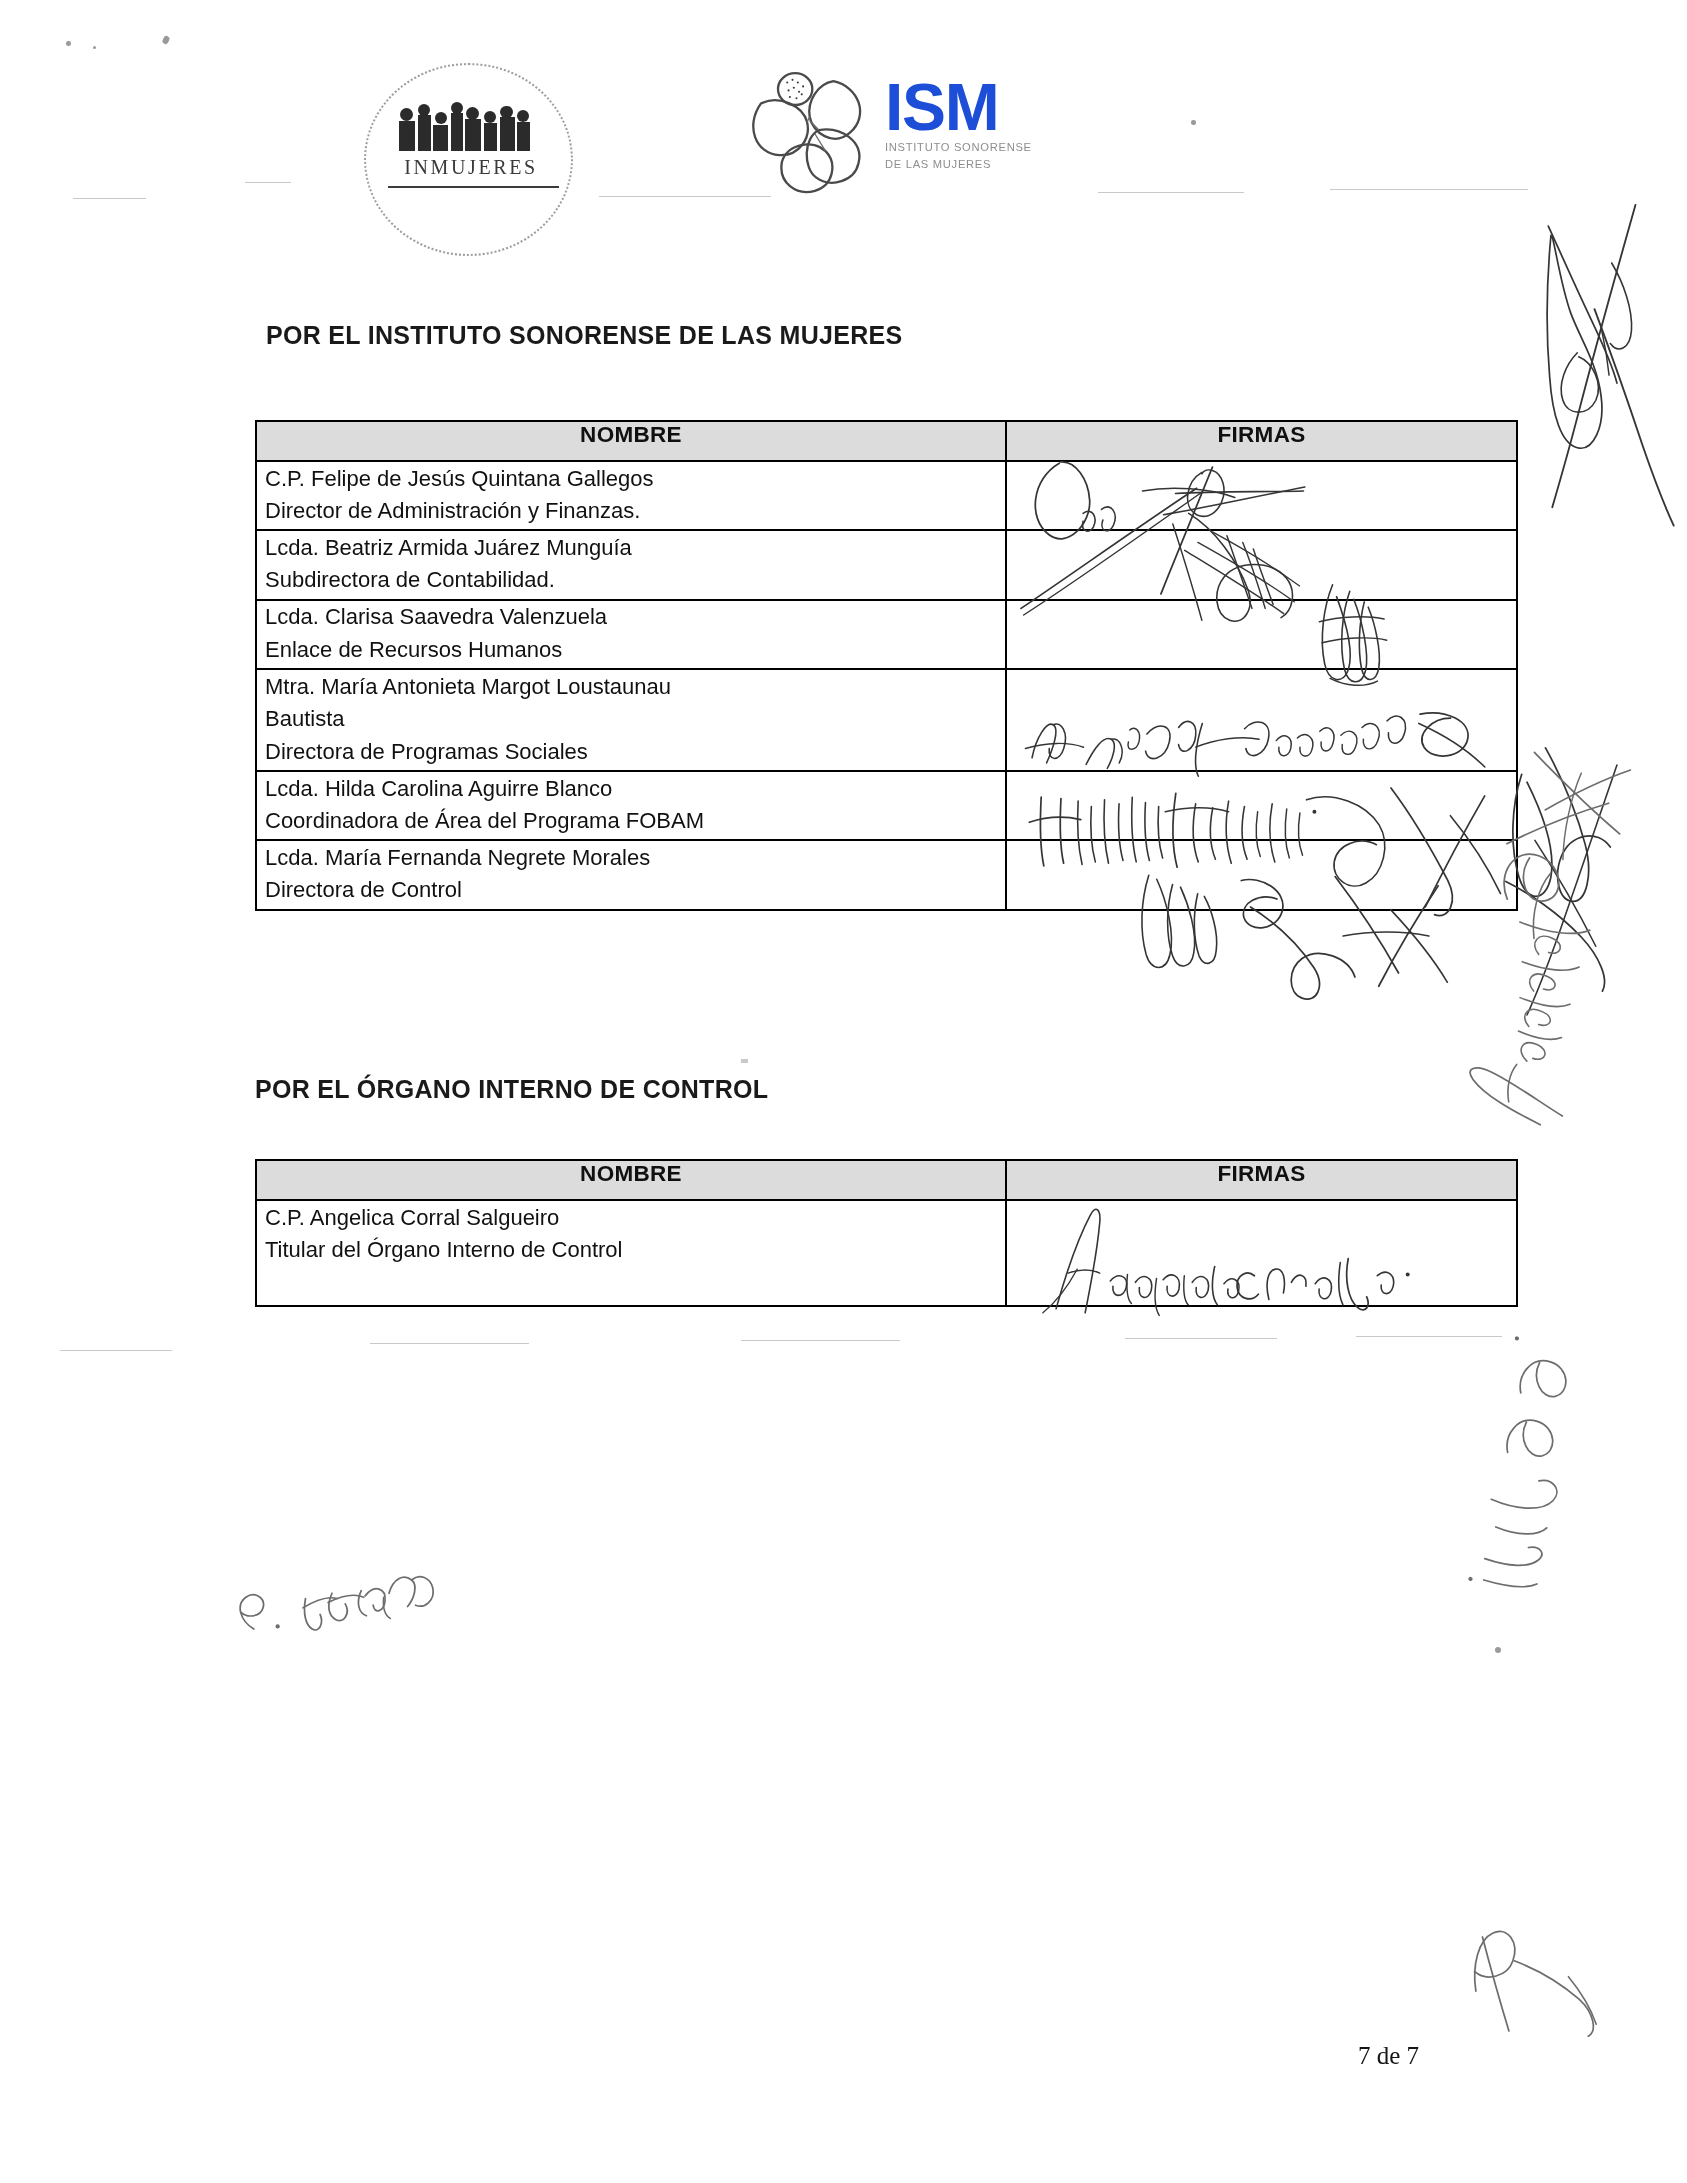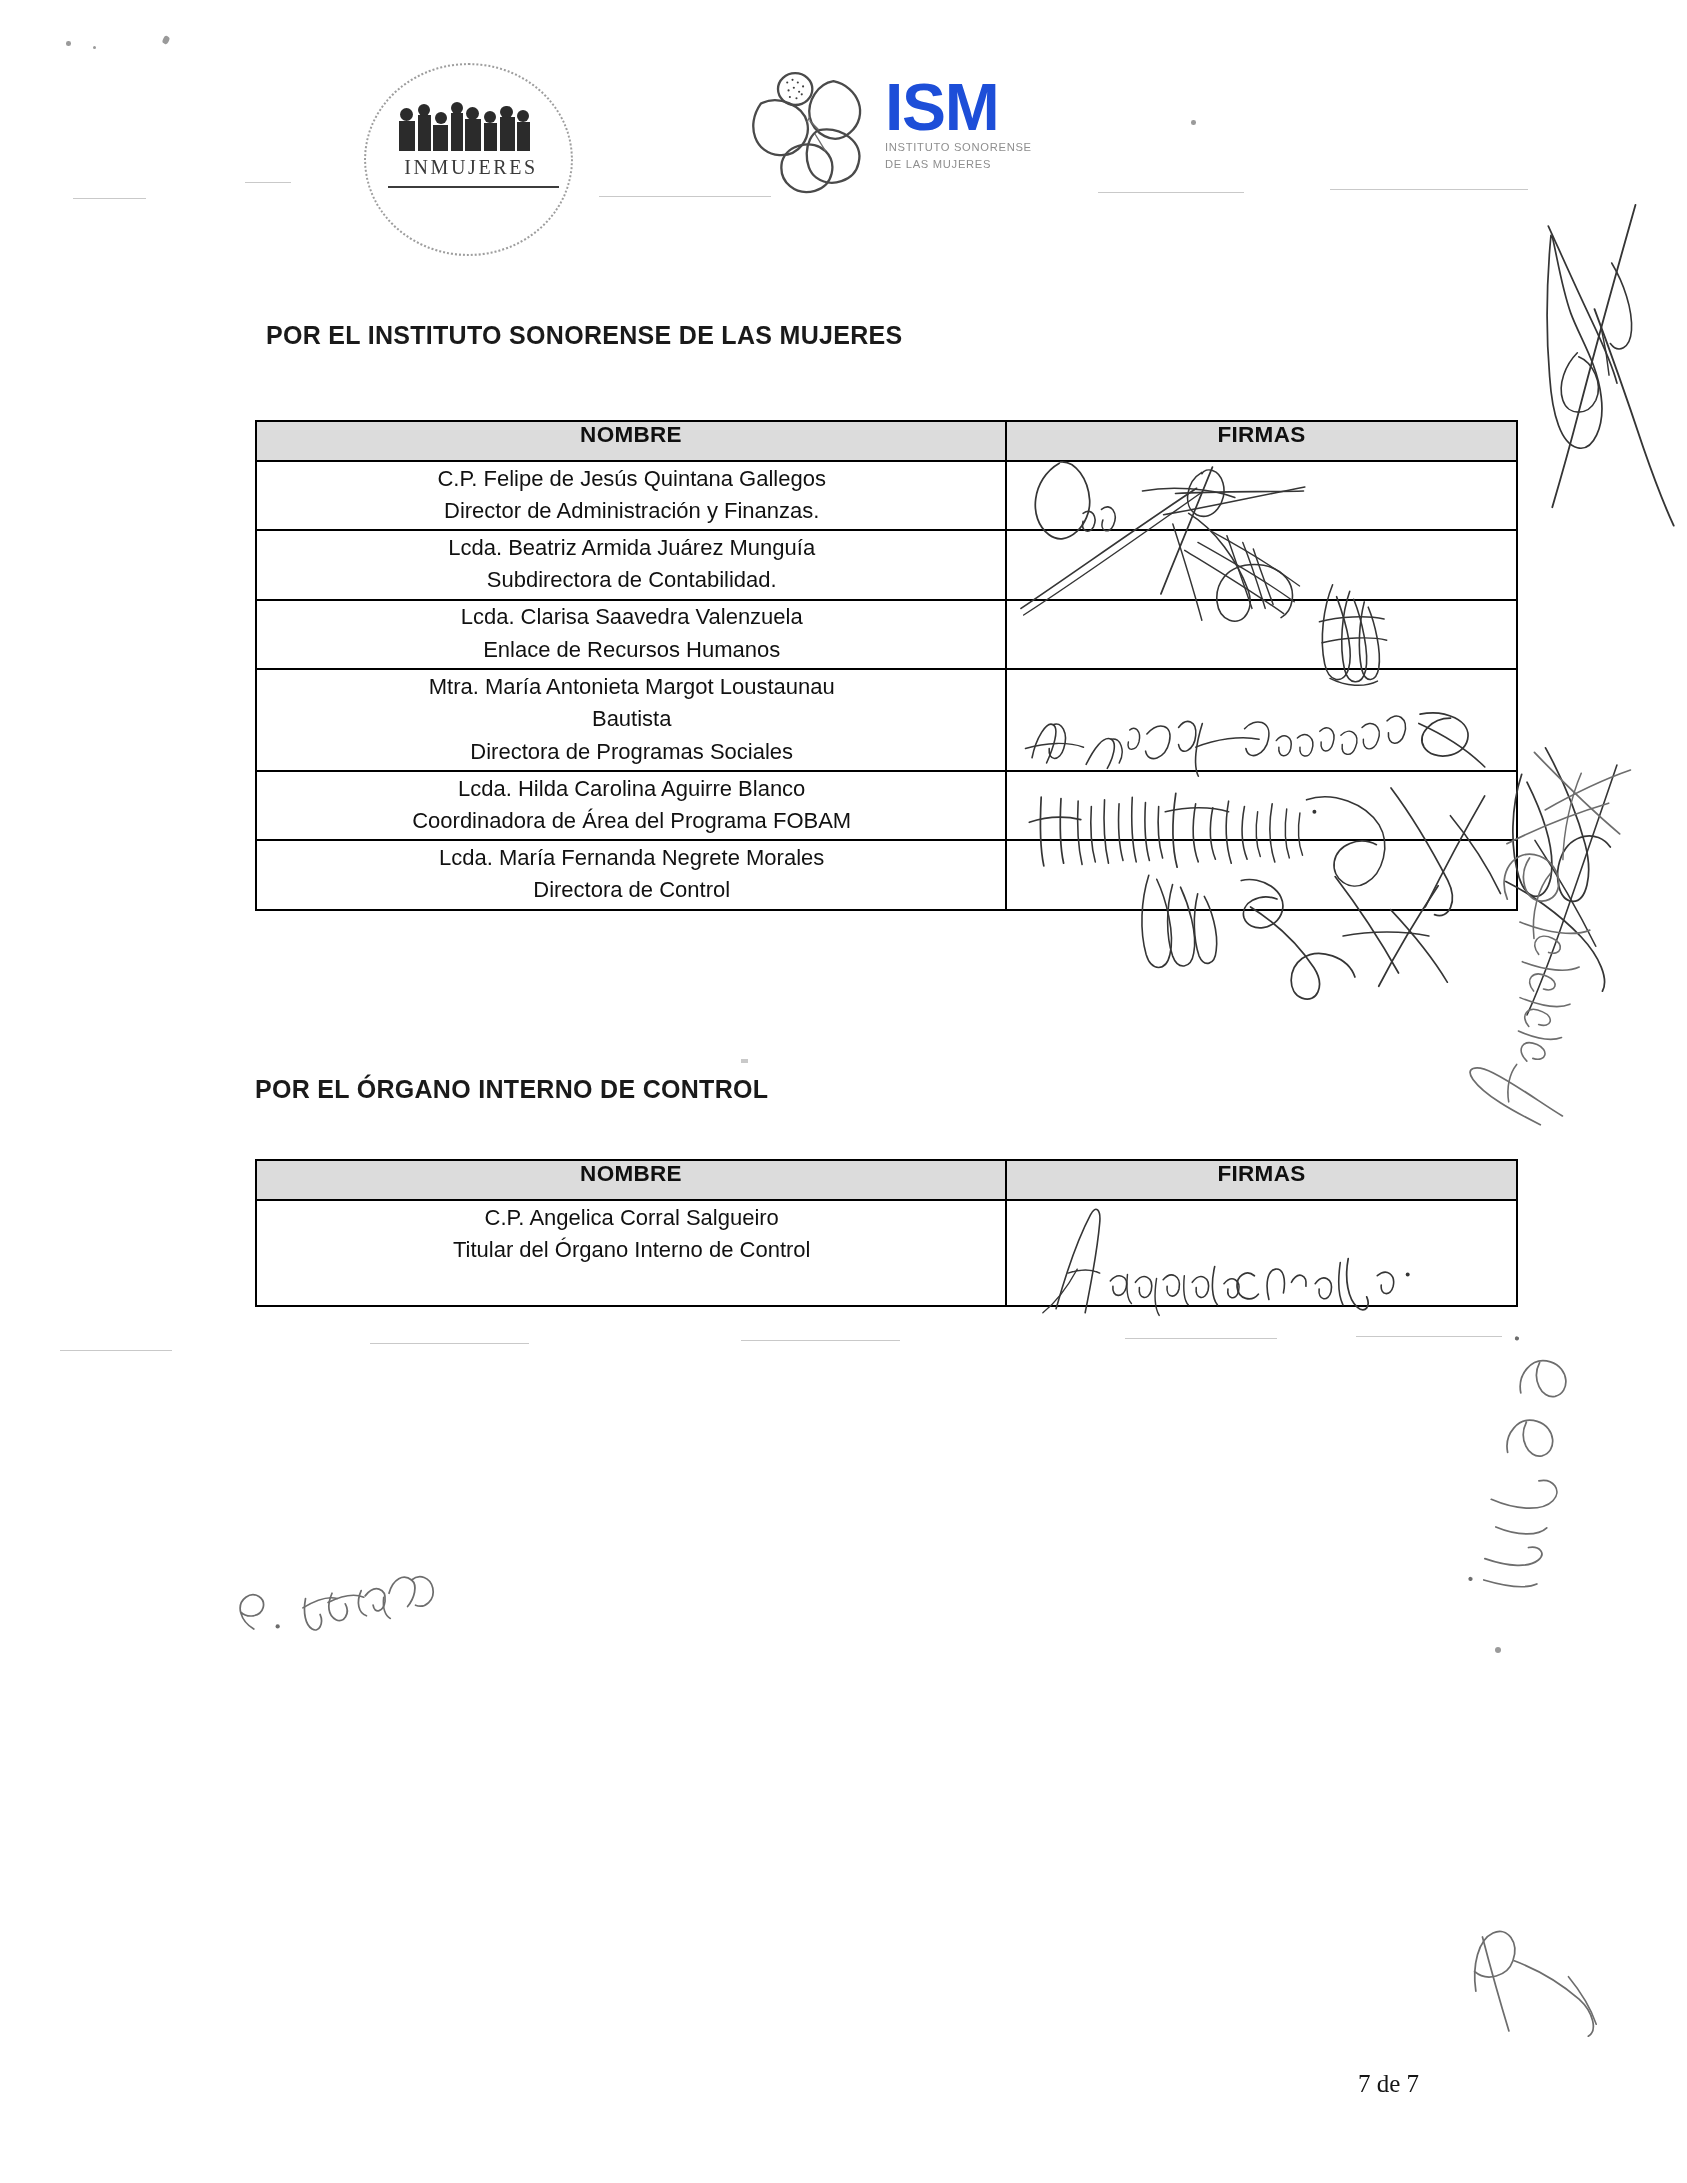--- a/index.html
+++ b/index.html
@@ -136,21 +136,20 @@
   
   .sig-table {
     position: absolute;
     border-collapse: collapse;
     table-layout: fixed;
   }
   .sig-table td, .sig-table th {
     border: 2px solid #000000;
     padding: 0;
     vertical-align: top;
-    text-align: center;
   }
   .sig-table th {
     background: #dcdcdc;
     height: 38px;
     font-size: 22.5px;
     font-weight: bold;
     text-align: center;
     letter-spacing: 0.3px;
     color: #101010;
   }
@@ -177,21 +176,20 @@
     stroke-linecap: round;
     stroke-linejoin: round;
   }
   .ink-light path { stroke: #6d6d6d; }
 
   .page-number {
     position: absolute;
     font-family: "Liberation Serif", serif;
     font-size: 25px;
     color: #151515;
-    margin-top: 28px;
   }
 
   .handnote {
     position: absolute;
   }
 </style>
 </head>
 <body>
 
 <div class="page">

